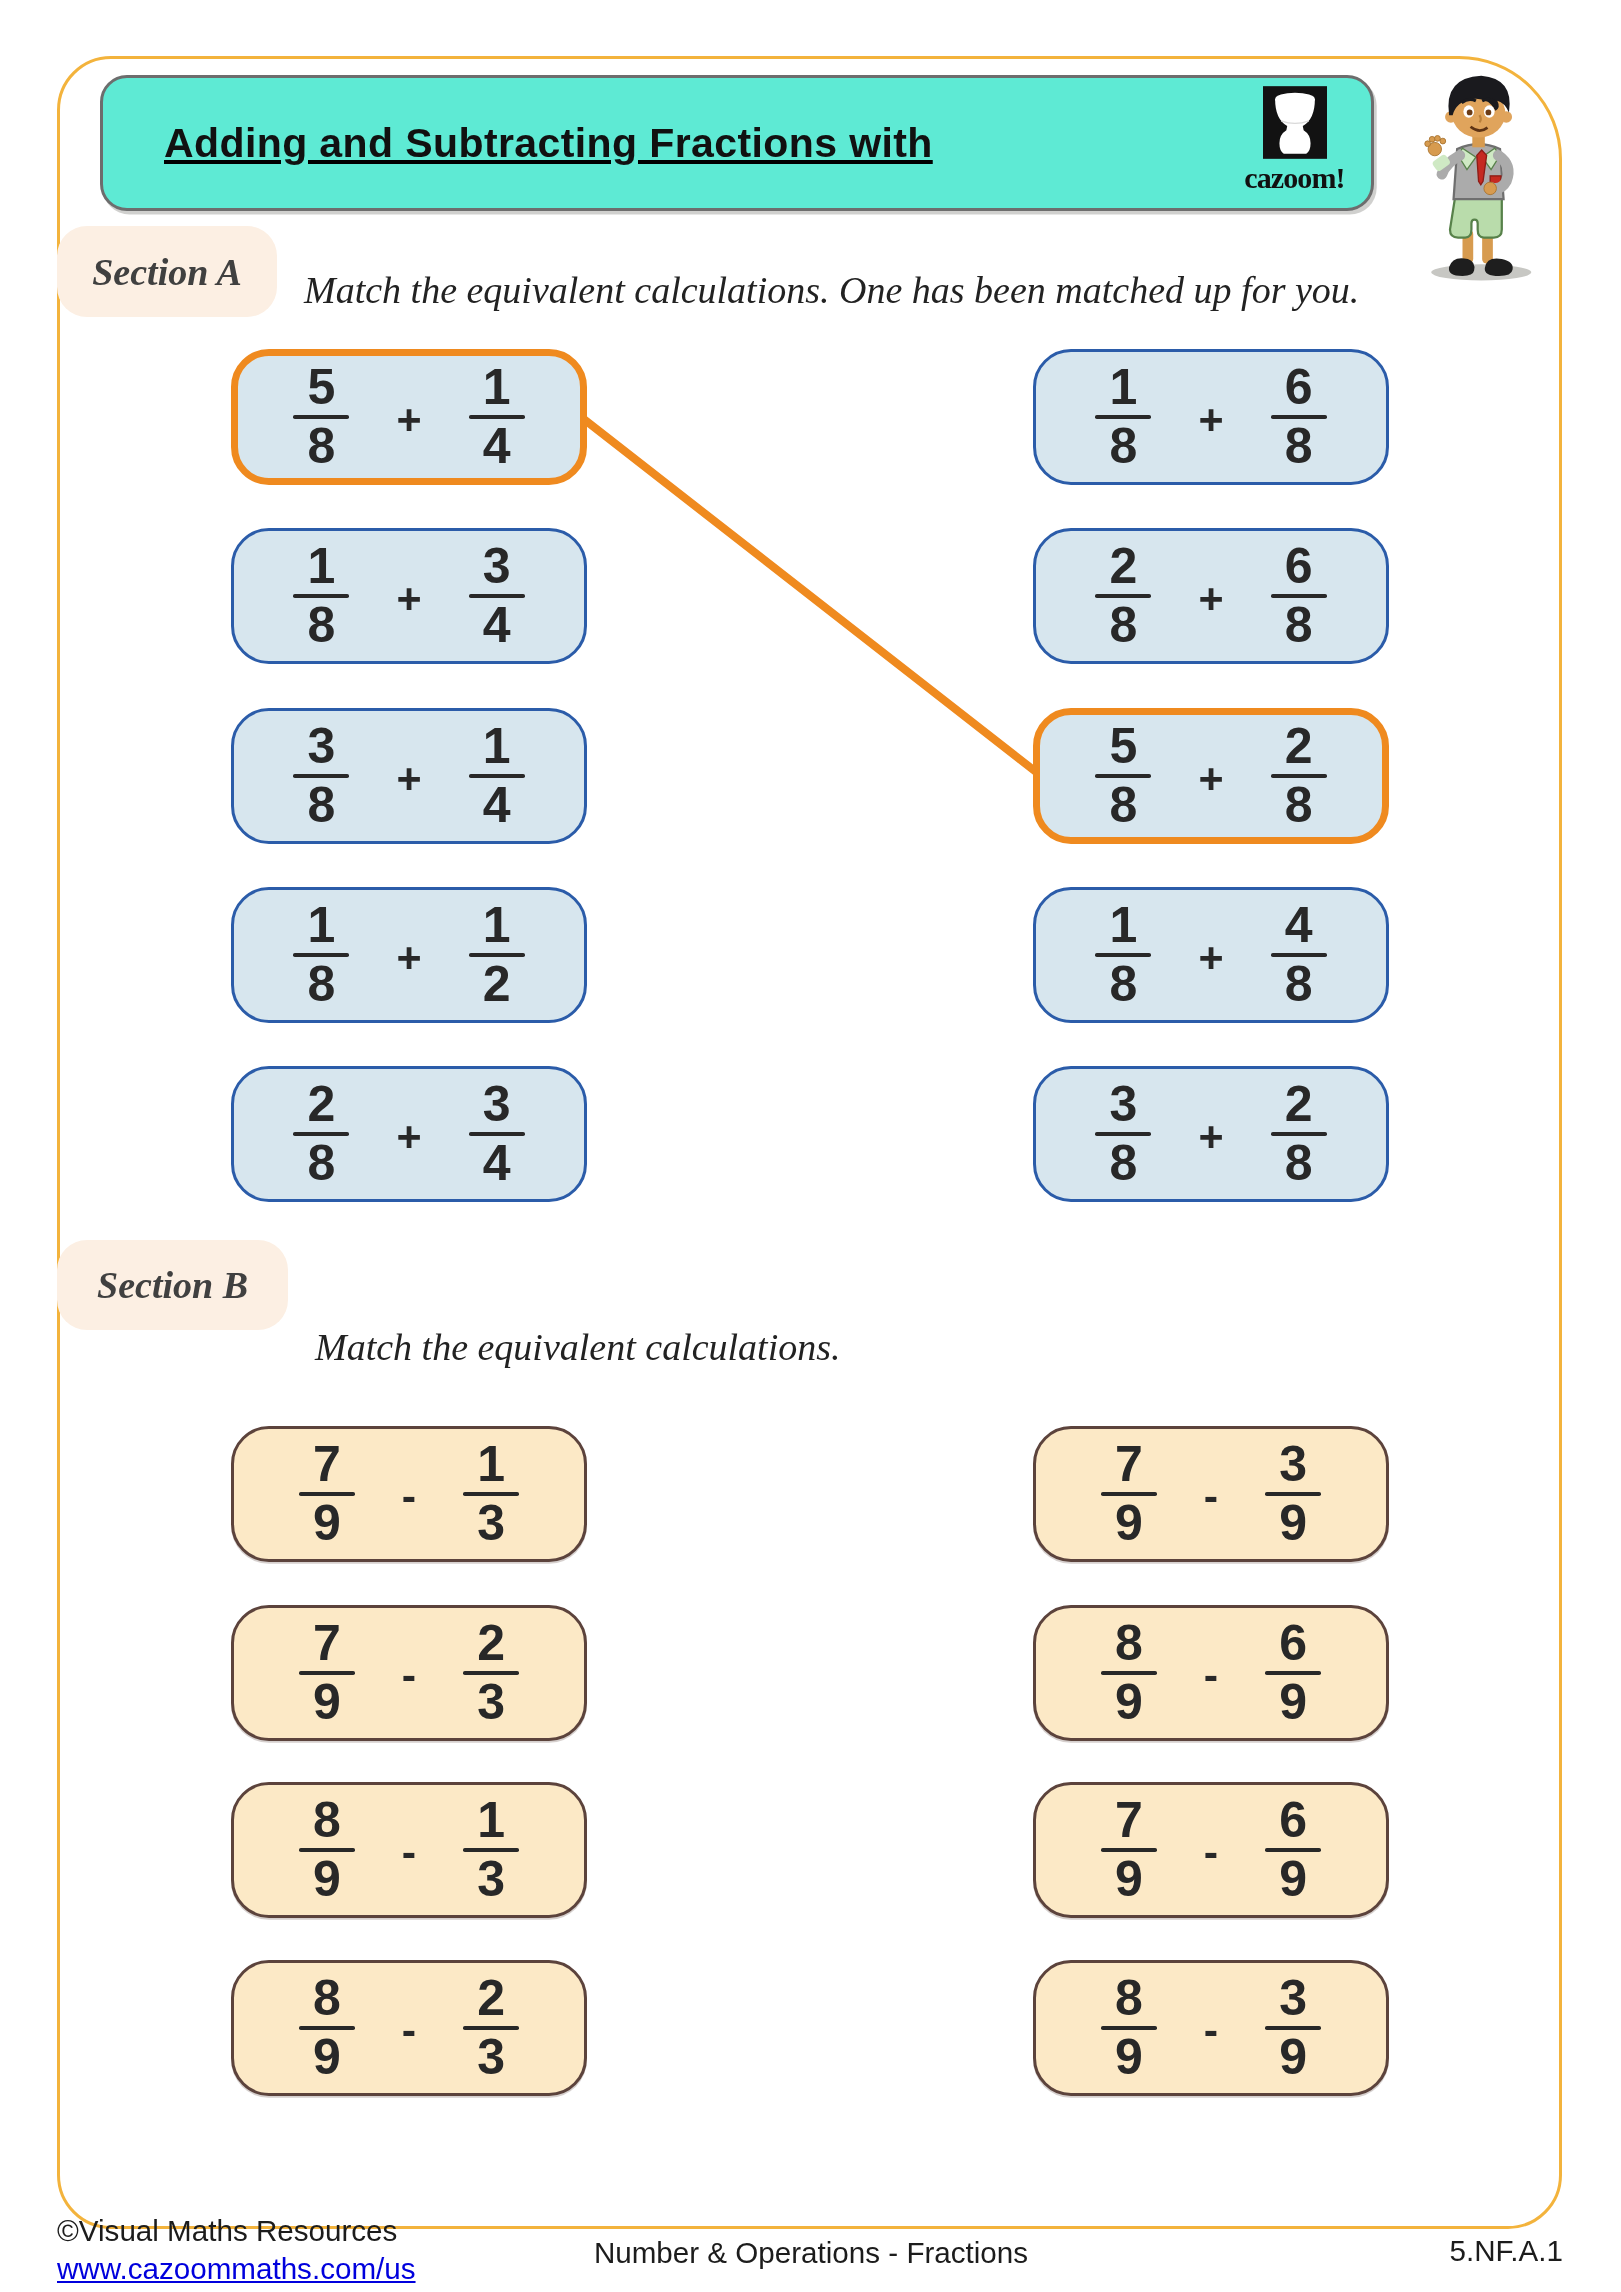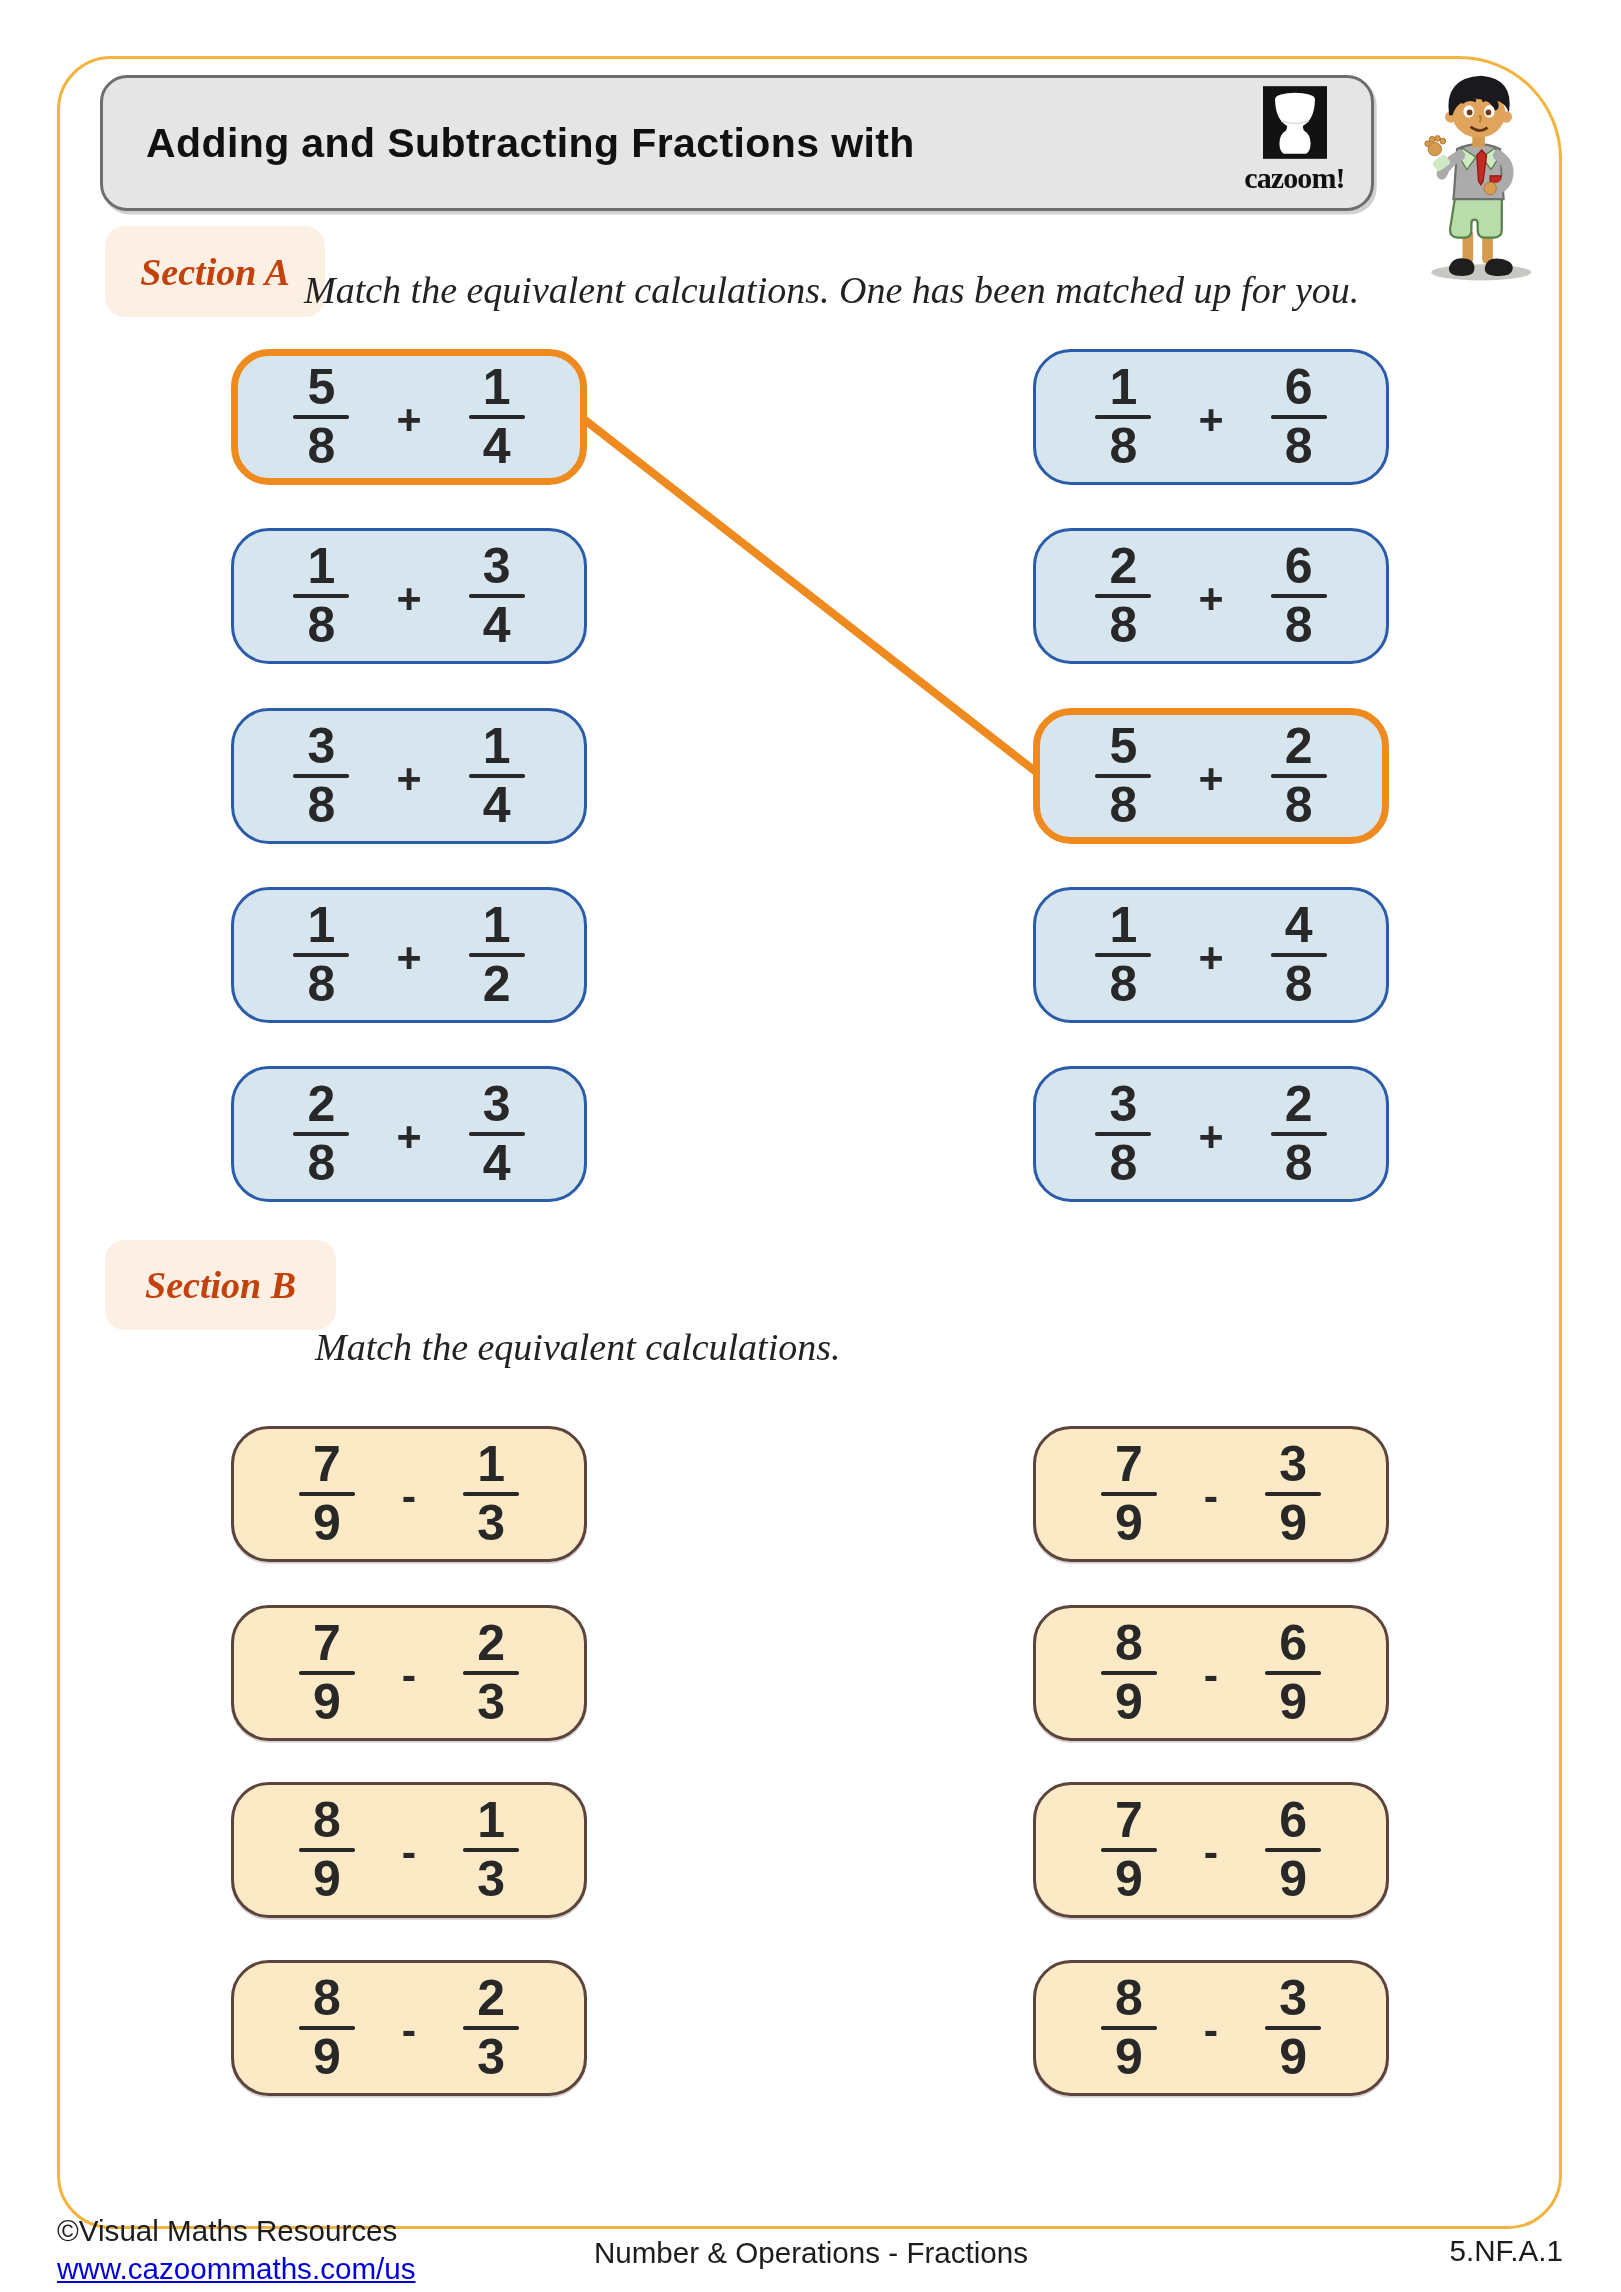--- a/index.html
+++ b/index.html
@@ -9,36 +9,36 @@
   }
   
   .page-frame{
     position:absolute;left:57px;top:56px;width:1499px;height:2167px;
     border:3.6px solid var(--page-border,#f3b33c);
     border-radius:54px 103px 54px 54px;background:transparent;
   }
   
   .title-box{
     position:absolute;left:100px;top:75px;width:1274px;height:136px;
-    background:#e5e5e5;border:3.6px solid #6d6d6d;border-radius:27px;
+    background:#5eead4;border:3.6px solid #6d6d6d;border-radius:27px;
     box-shadow:2.7px 3.6px 0 rgba(120,120,115,.35);
     display:flex;flex-direction:column;justify-content:center;
-    padding-left:43px;box-sizing:border-box;
+    padding-left:61px;box-sizing:border-box;text-decoration:underline;
   }
   .title-line{font-weight:bold;font-size:41px;line-height:1.22;color:#111;letter-spacing:0.4px;}
   .logo{position:absolute;left:1211px;top:86px;width:167px;text-align:center;}
   .logo-square{width:64px;height:73px;margin:0 auto;display:block;}
   .logo-text{font-family:"Liberation Serif",serif;font-weight:bold;font-size:30px;color:#111;letter-spacing:-0.9px;margin-top:1.8px;}
   .mascot{position:absolute;left:1408px;top:63px;width:134px;height:224px;}
   
   .section-label{
-    position:absolute;background:var(--section-label-bg,#fcefe3);border-radius:20px;
+    position:absolute;background:var(--section-label-bg,#fcefe3);border-radius:30px;
     display:flex;align-items:center;justify-content:center;
     font-family:"Liberation Serif",serif;font-weight:bold;font-style:italic;
-    font-size:38px;color:#c2410c;margin-left:48px;
+    font-size:38px;color:#404040;
   }
   #label-a{left:57px;top:226px;width:220px;height:91px;}
   #label-b{left:57px;top:1240px;width:231px;height:90px;}
   .instruction{
     position:absolute;font-family:"Liberation Serif",serif;font-style:italic;
     font-size:38px;color:#222;white-space:nowrap;
   }
   #instr-a{left:304px;top:268px;}
   #instr-b{left:315px;top:1325px;}
   

